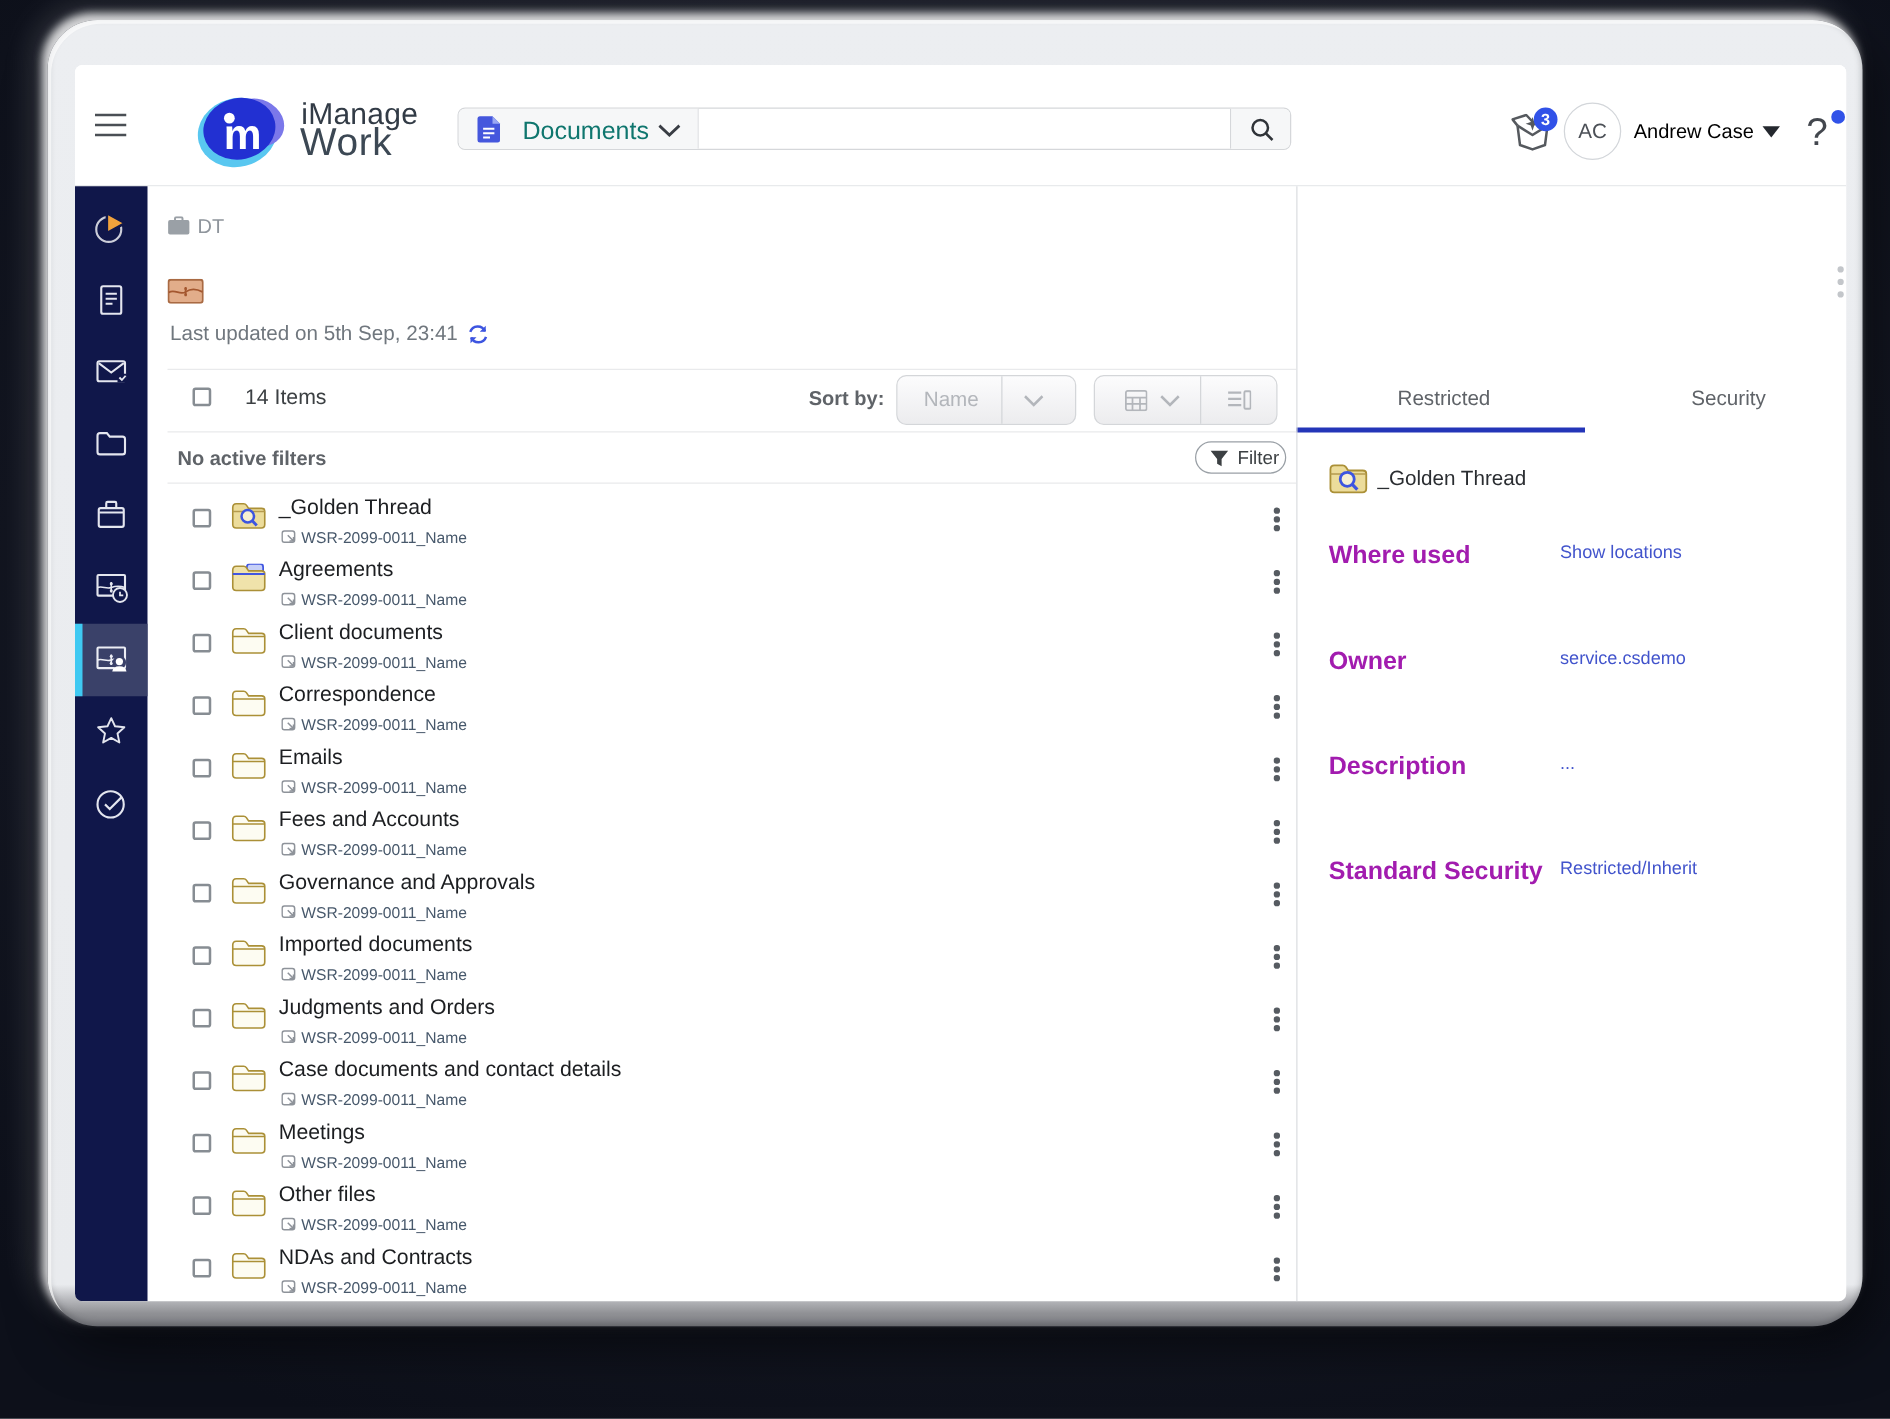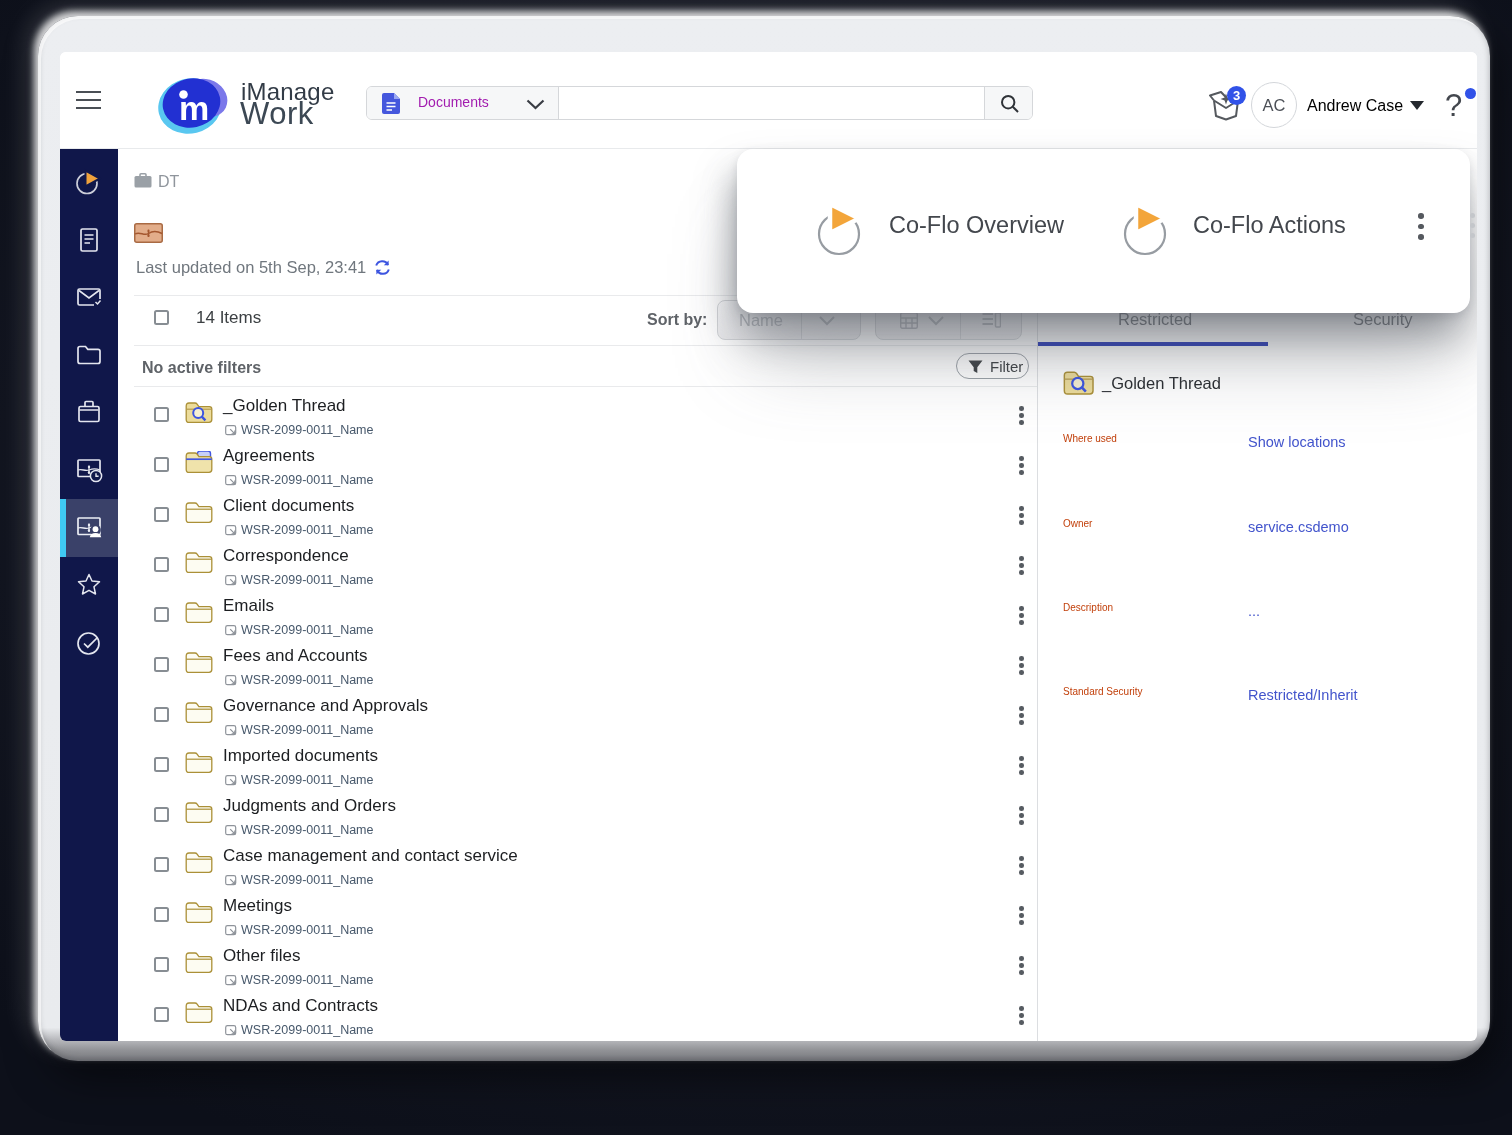--- a/index.html
+++ b/index.html
@@ -14,21 +14,21 @@
  background:#fff;overflow:hidden}
 
 .topbar{position:absolute;left:0;top:0;width:1417px;height:97px;background:#fff;
  border-bottom:1px solid #e8eaec}
 .burger{position:absolute;left:16px;top:39px;width:25px;height:18px}
 .burger i{position:absolute;left:0;width:25px;height:2px;background:#4a4f55}
 .lgtxt1{position:absolute;left:181px;top:26px;font-size:24px;font-weight:normal;color:#323b46;letter-spacing:0.2px}
 .lgtxt2{position:absolute;left:180px;top:44px;font-size:31px;font-weight:400;color:#3c4854;letter-spacing:0.5px}
 .sgrp{position:absolute;left:306px;top:34px;width:667px;height:34px;border:1px solid #d5d7da;border-radius:6px;background:#fff}
 .sseg1{position:absolute;left:0;top:0;width:192px;height:32px;background:#f6f7f8;border-right:1px solid #d5d7da;border-radius:5px 0 0 5px}
-.sseg1 .t{position:absolute;left:51px;top:7px;font-size:14px;color:#a21caf}
+.sseg1 .t{position:absolute;left:51px;top:7px;font-size:20px;color:#0f766e}
 .sseg3{position:absolute;right:0;top:0;width:48px;height:32px;background:#f6f7f8;border-left:1px solid #d5d7da;border-radius:0 5px 5px 0}
 .splc{position:absolute;left:207px;top:7px;font-size:17.5px;color:#8b9097;white-space:nowrap}
 .badge{position:absolute;left:1167px;top:34px;width:19px;height:19px;border-radius:50%;background:#3152e8;
  color:#fff;font-size:13px;font-weight:bold;text-align:center;line-height:19px}
 .avatar{position:absolute;left:1191px;top:30px;width:46px;height:46px;border-radius:50%;border:1px solid #d3d6da;
  color:#4c5057;font-size:16.5px;text-align:center;line-height:45px;background:#fff}
 .uname{position:absolute;left:1247px;top:45px;font-size:16px;color:#000000}
 .caret{position:absolute;left:1350px;top:49px;width:0;height:0;border-left:7px solid transparent;
  border-right:7px solid transparent;border-top:9px solid #24282e}
 .help{position:absolute;left:1385px;top:36px;font-size:31px;color:#43474e;font-weight:400}
@@ -53,21 +53,21 @@
 .blueline{position:absolute;left:977px;top:290px;width:231px;height:3.5px;background:#2435b8}
 .noact{position:absolute;left:82px;top:307px;font-size:16px;font-weight:bold;color:#5f6368}
 .fbtn{position:absolute;left:896px;top:301px;width:73px;height:26px;border:1px solid #9aa0a6;border-radius:13px;background:transparent}
 .fbtn span{position:absolute;left:33px;top:4px;font-size:15px;color:#3c4043}
 .row .nm{position:absolute;left:163px;font-size:17px;color:#1c1e21;white-space:nowrap}
 .row .sb{position:absolute;left:181px;font-size:12.5px;color:#47586b;white-space:nowrap}
 .kebab i{position:absolute;left:0;width:4.5px;height:4.5px;border-radius:50%;background:#565b61}
 
 .rdiv{position:absolute;left:977px;top:97px;width:1px;height:892px;background:#dcdee1}
 .tab{position:absolute;top:258px;font-size:16.5px;color:#5f6368}
-.rlabel{position:absolute;left:1003px;font-size:10px;font-weight:normal;color:#c2410c}
+.rlabel{position:absolute;left:1003px;font-size:20px;font-weight:bold;color:#a21caf}
 .rval{position:absolute;left:1188px;font-size:14.5px;color:#4254cc}
 .gttxt{position:absolute;left:1042px;top:322px;font-size:16.5px;color:#2a2d31}
 .sebtn{position:absolute;left:1004px;top:683px;width:412px;height:31px;border:1.5px solid #97999d;border-radius:10px;
  background:#fff;text-align:center;font-size:16px;font-weight:bold;color:#84888e;line-height:28px}
 
 .panel{position:absolute;left:677px;top:97px;width:733px;height:164px;background:#fff;border-radius:16px;
  box-shadow:0 28px 44px -4px rgba(93,97,105,0.50), 0 60px 80px -18px rgba(93,97,105,0.35), -16px 14px 30px -12px rgba(110,114,122,0.35), 0 4px 10px rgba(120,124,130,0.22)}
 .cftxt{position:absolute;top:63px;font-size:23.5px;color:#43474d}
 .fkebab i{position:absolute;left:0;width:5px;height:5px;border-radius:50%;background:#c3c6ca}
 </style></head><body>
@@ -406,21 +406,21 @@
         <i style="top:7px"></i>
         <i style="top:14px"></i>
       </span>
 </div>
 <div class="row abs" style="left:0;top:787px;width:977px;height:50px">
 <div class="chk" style="left:94px;top:18px"></div>
 <span class="abs" style="left:125px;top:12px"><svg width="28" height="23" viewBox="0 0 28 23" fill="none">
           <path d="M1.2 5 Q1.2 2 4 2 L10 2 Q11.3 2 12.1 3.1 L13.9 5.7 L24.3 5.7 Q26.8 5.7 26.8 8 L26.8 18.6 Q26.8 21.4 24 21.4 L4 21.4 Q1.2 21.4 1.2 18.6 Z" fill="#fdfcf2" stroke="#ab9037" stroke-width="1.3"></path>
           <path d="M1.2 8.2 L26.8 8.2" stroke="#ab9037" stroke-width="1.2"></path>
         </svg></span>
-<div class="nm" style="top:7px">Case management and contact service</div>
+<div class="nm" style="top:7px">Case documents and contact details</div>
 <span class="abs" style="left:165px;top:34px"><svg width="13" height="13" viewBox="0 0 13 13" fill="none">
           <rect x="0.7" y="1.7" width="10" height="9" rx="1.8" stroke="#8e939a" stroke-width="1.2" fill="none"></rect>
           <path d="M5.2 5.2 L9.8 9.8 M9.8 6.6 V9.8 H6.6" stroke="#8e939a" stroke-width="1.2" fill="none"></path>
         </svg></span>
 <div class="sb" style="top:34px">WSR-2099-0011_Name</div>
 <span class="kebab abs" style="left:959px;top:17px;width:5px;height:20px">
         <i style="top:0"></i>
         <i style="top:7px"></i>
         <i style="top:14px"></i>
       </span>
@@ -490,34 +490,17 @@
       </svg></span>
 <div class="gttxt">_Golden Thread</div>
 <div class="rlabel" style="top:381px">Where used</div>
 <div class="rval" style="top:382px">Show locations</div>
 <div class="rlabel" style="top:466px">Owner</div>
 <div class="rval" style="top:467px">service.csdemo</div>
 <div class="rlabel" style="top:550px">Description</div>
 <div class="rval" style="top:551px">...</div>
 <div class="rlabel" style="top:634px">Standard Security</div>
 <div class="rval" style="top:635px">Restricted/Inherit</div>
-<div class="panel">
-<svg class="abs" style="left:80px;top:63px;overflow:visible" width="44" height="44" viewBox="0 0 44 44">
-        <circle cx="22" cy="22" r="20" stroke="#979ca2" stroke-width="2.2" fill="none"></circle>
-        <path d="M13 -8 L42 6.5 L13 21 Z" fill="#f3a53a" stroke="#fff" stroke-width="4.5"></path>
-      </svg>
-<div class="cftxt" style="left:152px">Co-Flo Overview</div>
-<svg class="abs" style="left:386px;top:63px;overflow:visible" width="44" height="44" viewBox="0 0 44 44">
-        <circle cx="22" cy="22" r="20" stroke="#979ca2" stroke-width="2.2" fill="none"></circle>
-        <path d="M13 -8 L42 6.5 L13 21 Z" fill="#f3a53a" stroke="#fff" stroke-width="4.5"></path>
-      </svg>
-<div class="cftxt" style="left:456px">Co-Flo Actions</div>
-<span class="kebab abs" style="left:681px;top:64px;width:6px;height:28px">
-        <i style="top:0;width:5.5px;height:5.5px;background:#55595f"></i>
-        <i style="top:10.5px;width:5.5px;height:5.5px;background:#55595f"></i>
-        <i style="top:21px;width:5.5px;height:5.5px;background:#55595f"></i>
-      </span>
-</div>
 <span class="fkebab abs" style="left:1410px;top:161px;width:5px;height:26px">
       <i style="top:0"></i>
       <i style="top:10px"></i>
       <i style="top:20px"></i>
     </span>
 </div>
 </body></html>

